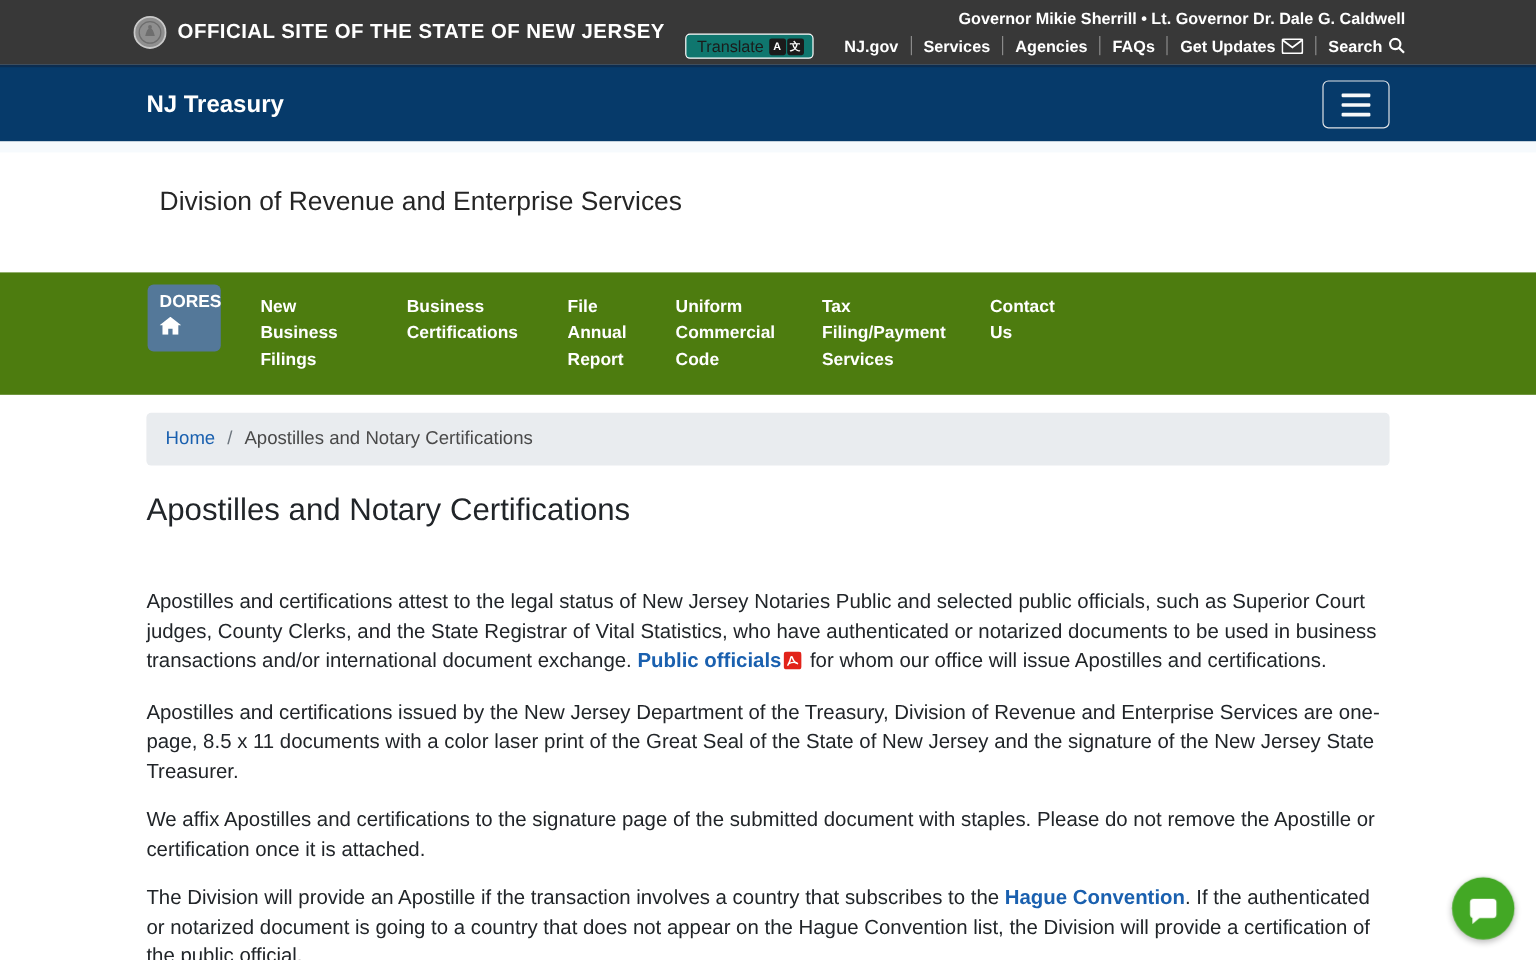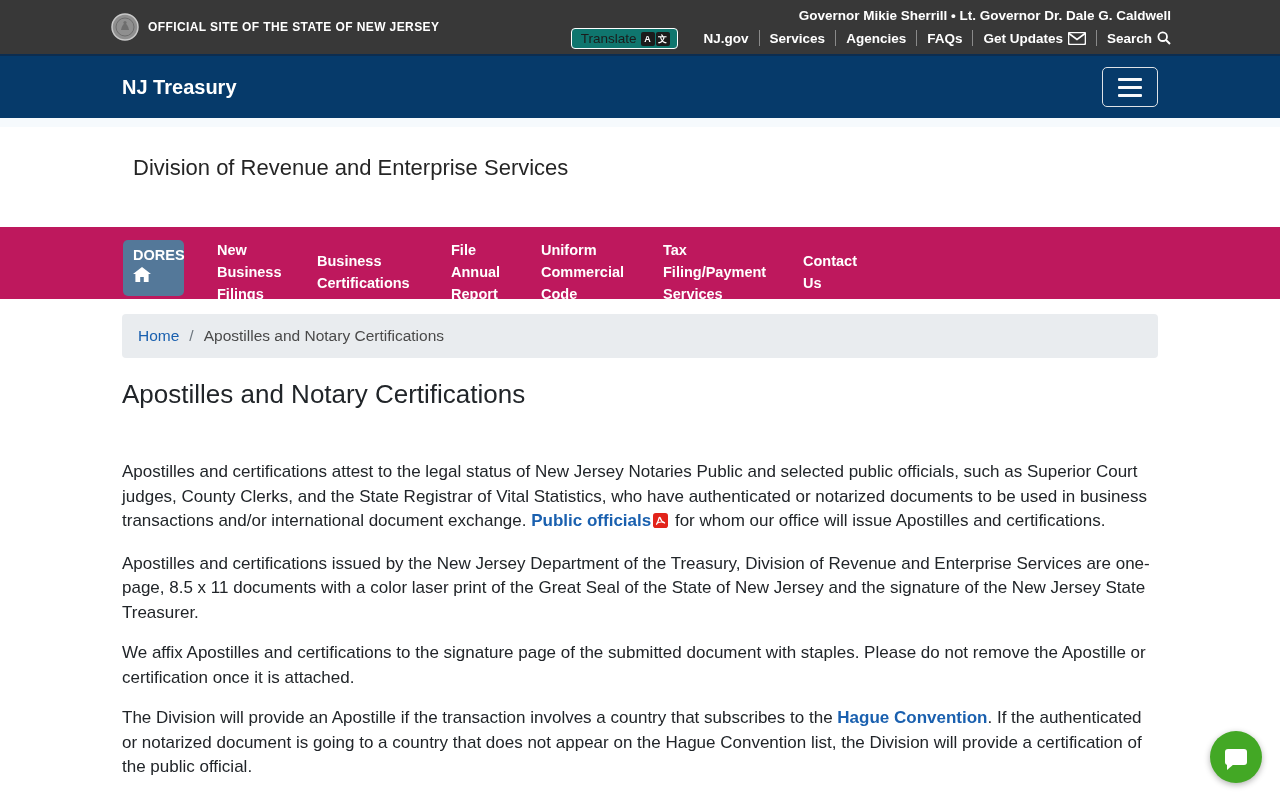--- a/index.html
+++ b/index.html
@@ -4,21 +4,21 @@
 <style>
   * { margin:0; padding:0; box-sizing:border-box; }
   html,body { width:1280px; height:800px; background:#ffffff; overflow:hidden;
     font-family:"Liberation Sans", sans-serif; }
 
   
   .topbar { height:54px; background:#383838; display:flex; align-items:center;
     justify-content:space-between; padding:0 109px 0 111px; }
   .topbar-left { display:flex; align-items:center; gap:9px; }
   .seal { width:28px; height:28px; flex:0 0 auto; }
-  .official-label { color:#ffffff; font-size:12px; font-weight:bold; letter-spacing:.4px; }
+  .official-label { color:#ffffff; font-size:17px; font-weight:bold; letter-spacing:.4px; }
   .topbar-right { display:flex; flex-direction:column; align-items:flex-end; gap:5px; padding-top:2px; }
   .gov-line { color:#ffffff; font-size:13.5px; font-weight:bold; }
   .topbar-row2 { display:flex; align-items:center; }
   .translate-btn { background:#0f766e; border:1px solid #ffffff; border-radius:4px;
     display:flex; align-items:flex-end; gap:4px; padding:2px 7px 2px 9px; margin-right:26px;
     font-size:13.5px; color:#1b1b1b; cursor:pointer; }
   .tr-ico { display:flex; }
   .tr-ico span { display:inline-block; width:14px; height:14px; background:#1b1b1b; color:#fff;
     font-size:9px; font-weight:bold; line-height:14px; text-align:center; border-radius:2px; }
   .tr-ico span+span { margin-left:1px; }
@@ -36,31 +36,31 @@
     border-radius:5px; display:flex; align-items:center; justify-content:center; cursor:pointer; }
   .toggler-bars { display:flex; flex-direction:column; gap:5px; }
   .toggler-bars i { display:block; width:24px; height:3px; background:#f8f9fa; border-radius:1px; }
 
   
   .site-header { height:109px; background:#ffffff; }
   .site-header .strip { height:9px; background:#f6fafd; }
   .site-title { padding:28px 0 0 133px; font-size:22px; font-weight:500; color:#252525; }
 
   
-  .sectionnav { height:72px; background:#be185d; display:flex; align-items:center;
+  .sectionnav { height:102px; background:#4d7c0f; display:flex; align-items:flex-start;
     padding:10px 0 0 123px; }
   .dores-tile { width:61px; height:56px; background:#547899; border-radius:5px;
     padding:7px 0 0 10px; cursor:pointer; margin-right:33px; }
   .dores-label { color:#ffffff; font-size:14.5px; font-weight:bold; }
   .dores-home { margin-top:4px; }
   .nav-item { color:#ffffff; font-size:14.5px; font-weight:bold; line-height:22px;
     padding-top:8px; cursor:pointer; }
   .ni-1 { width:80px;  margin-right:20px; }
   .ni-2 { width:112px; margin-right:28px; }
-  .ni-3 { width:100px; margin-right:34px; }
+  .ni-3 { width:100px; margin-right:34px;margin-left:22px; }
   .ni-4 { width:62px;  margin-right:28px; }
   .ni-5 { width:92px;  margin-right:30px; }
   .ni-6 { width:106px; margin-right:25px; }
   .ni-7 { width:110px; margin-right:30px; }
   .ni-8 { width:62px; }
 
   
   .content { width:1036px; margin:0 auto; }
   .breadcrumb { margin-top:15px; background:#e9ecef; border-radius:4px;
     padding:13px 16px; display:flex; align-items:center; font-size:15.5px; }

